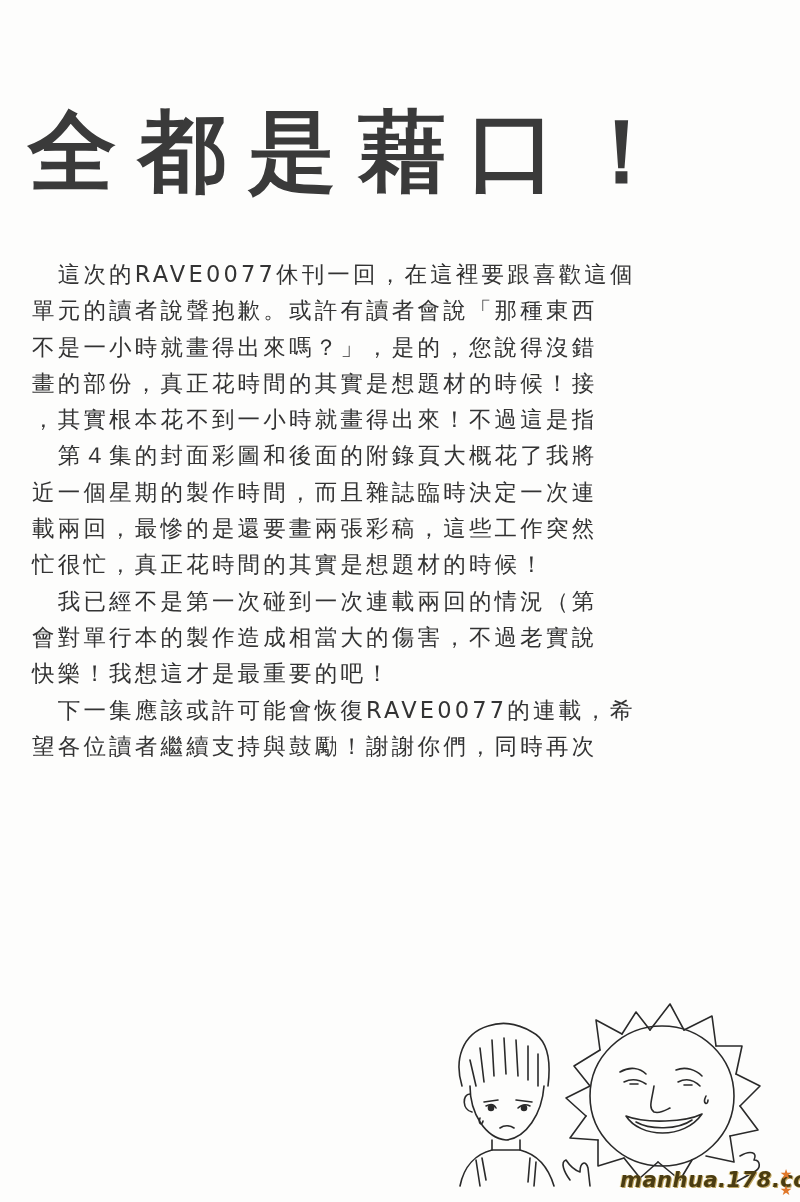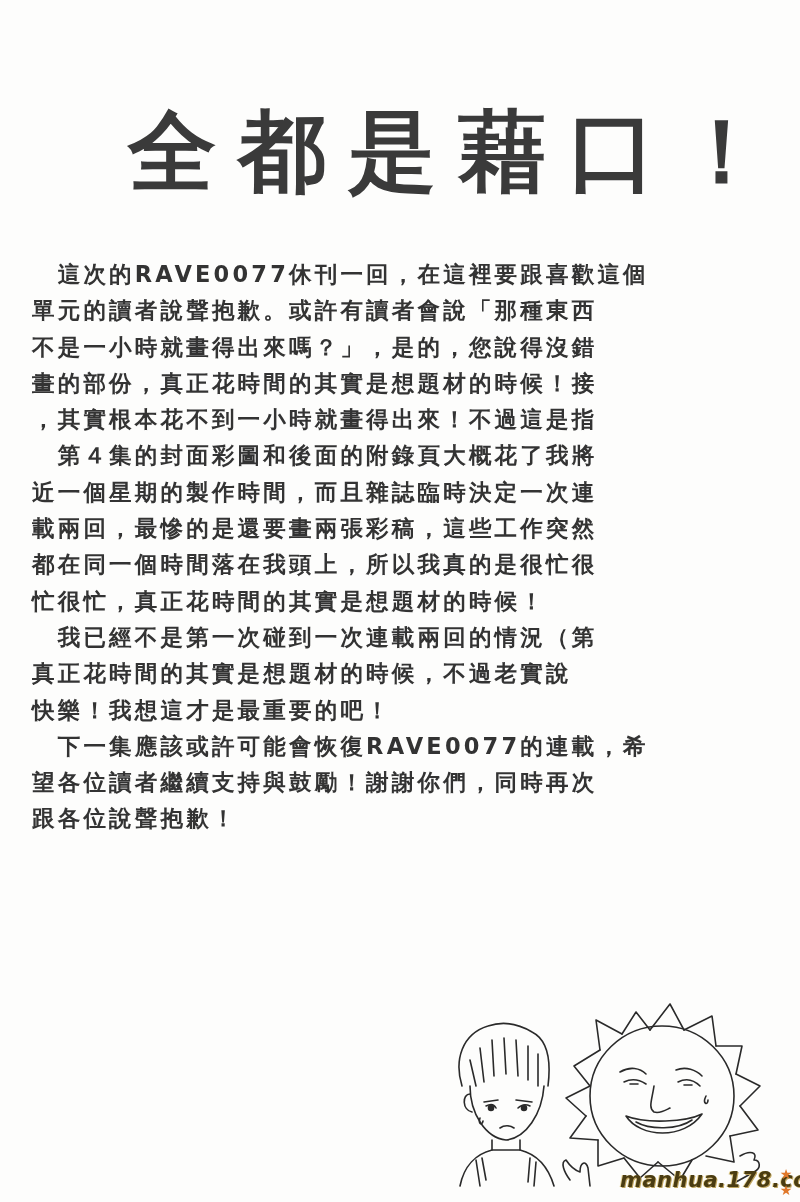--- a/index.html
+++ b/index.html
@@ -21,28 +21,26 @@
       left: 28px;
       top: 96px;
       width: 760px;
       font-family: "DejaVu Serif", serif;
       font-weight: bold;
       font-size: 88px;
       line-height: 110px;
       letter-spacing: 22px;
       color: #3a3a3a;
       white-space: nowrap;
-      text-align: right;
     }
     .body-text {
       position: absolute;
       left: 32px;
       top: 256px;
       width: 600px;
-      font-weight: bold;
     }
     .line {
       display: block;
       height: 36.3px;
       line-height: 36.3px;
       font-size: 22.5px;
       letter-spacing: 3.2px;
       white-space: nowrap;
       color: #333333;
     }
@@ -86,32 +84,30 @@
     <span class="line">　這次的RAVE0077休刊一回，在這裡要跟喜歡這個</span>
     <span class="line">單元的讀者說聲抱歉。或許有讀者會說「那種東西</span>
     <span class="line">不是一小時就畫得出來嗎？」，是的，您說得沒錯</span>
     <span class="line">畫的部份，真正花時間的其實是想題材的時候！接</span>
     <span class="line">，其實根本花不到一小時就畫得出來！不過這是指</span>
   </div>
   <div>
     <span class="line">　第４集的封面彩圖和後面的附錄頁大概花了我將</span>
     <span class="line">近一個星期的製作時間，而且雜誌臨時決定一次連</span>
     <span class="line">載兩回，最慘的是還要畫兩張彩稿，這些工作突然</span>
-    <span class="line">都在同一個時間落在我頭上，所以我真的是很忙很</span>
     <span class="line">忙很忙，真正花時間的其實是想題材的時候！</span>
   </div>
   <div>
     <span class="line">　我已經不是第一次碰到一次連載兩回的情況（第</span>
-    <span class="line">真正花時間的其實是想題材的時候，不過老實說</span>
+    <span class="line">會對單行本的製作造成相當大的傷害，不過老實說</span>
     <span class="line">快樂！我想這才是最重要的吧！</span>
   </div>
   <div>
     <span class="line">　下一集應該或許可能會恢復RAVE0077的連載，希</span>
     <span class="line">望各位讀者繼續支持與鼓勵！謝謝你們，同時再次</span>
-    <span class="line">跟各位說聲抱歉！</span>
   </div>
 </div>
 
 <div class="illustration">
   <svg width="360" height="212" viewBox="0 0 360 212" fill="none" stroke="#2a2a2a" stroke-width="1.6" stroke-linecap="round" stroke-linejoin="round">
 
     <g>
 
       <path d="M22 96 C14 70 22 44 48 36 C66 30 82 36 92 42 C104 48 112 64 108 96"></path>
       <path d="M30 70 L36 96 M40 58 L44 92 M52 50 L54 86 M64 48 L66 84 M76 50 L78 86 M88 56 L88 90 M98 64 L98 96"></path>

